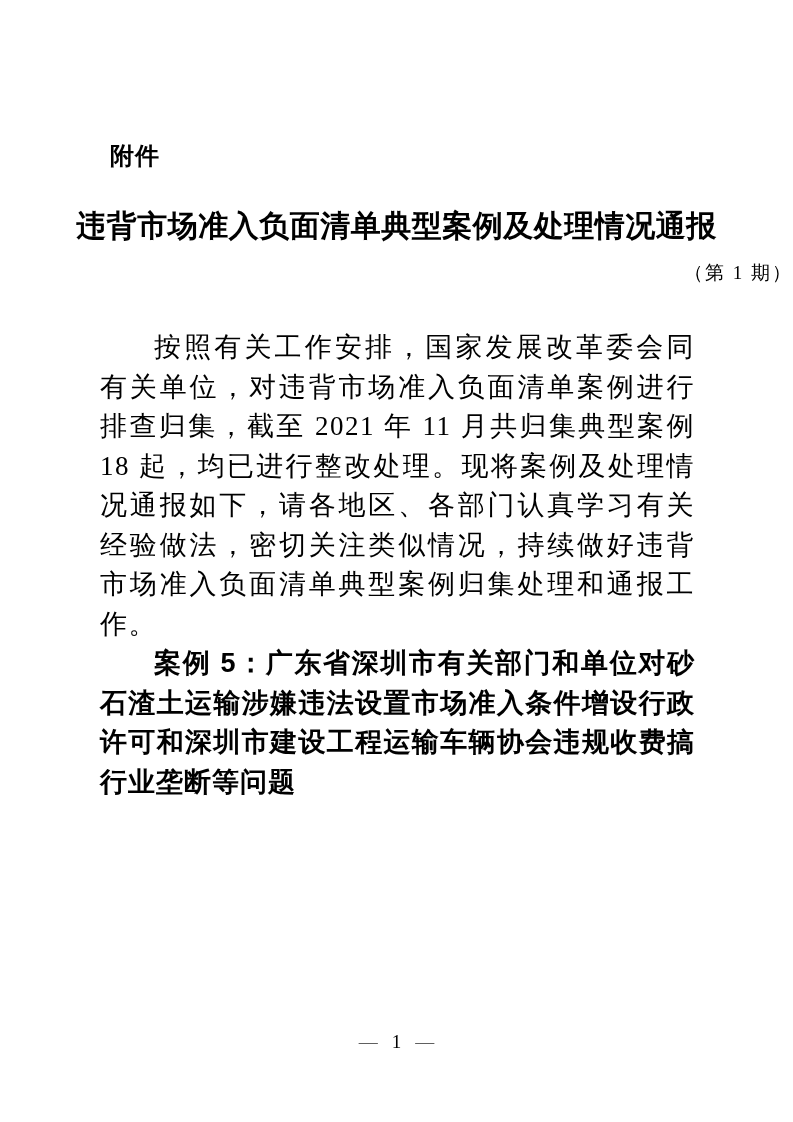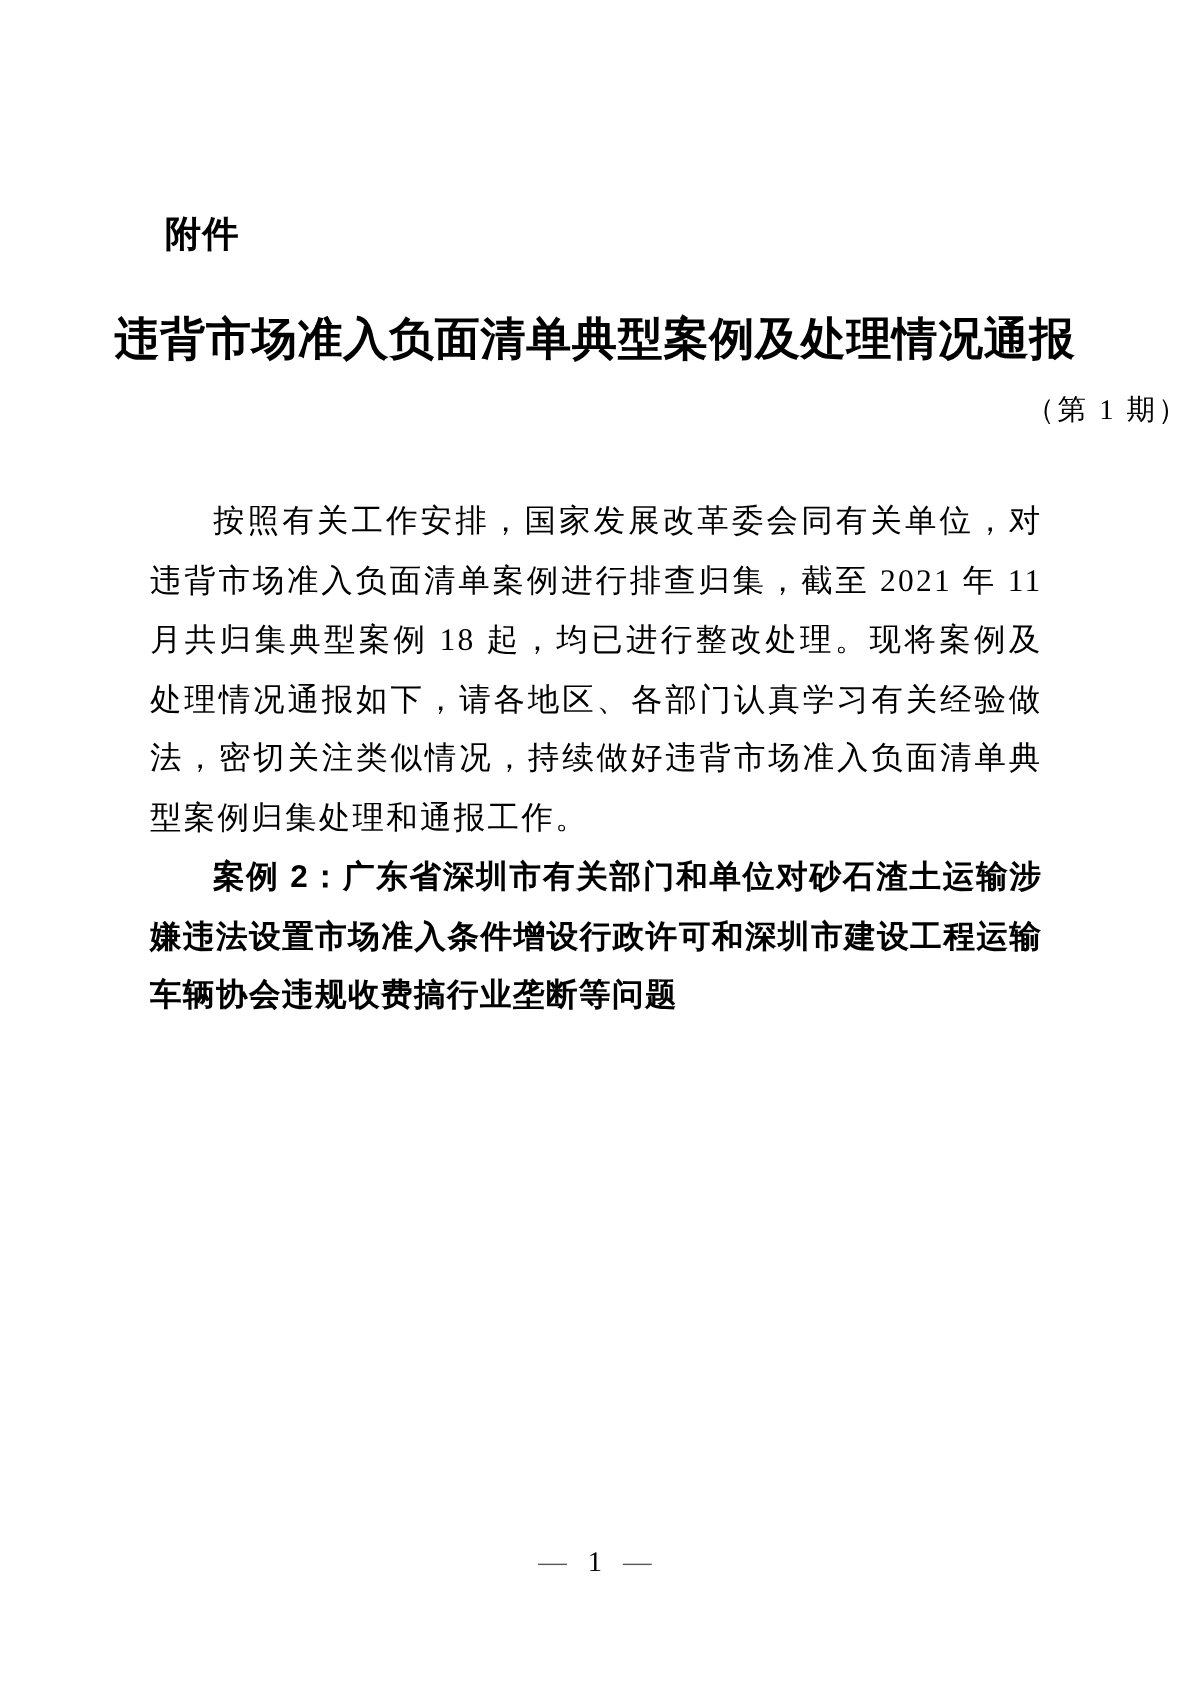--- a/index.html
+++ b/index.html
@@ -49,21 +49,21 @@
     text-align: right;
     font-size: 19px;
     letter-spacing: 2px;
     margin-left: 22px;
   }
   .body-text {
     position: absolute;
     left: 100px;
     top: 328px;
     width: 595px;
-    font-size: 21px;
+    font-size: 27px;
     line-height: 39.5px;
     letter-spacing: 1.5px;
     text-align: justify;
     text-justify: inter-ideograph;
   }
   .para {
     margin: 0;
     text-indent: 2em;
   }
   .case-heading {
@@ -93,20 +93,20 @@
 <div class="page">
 
   <div class="attachment">附件</div>
 
   <h1 class="title">违背市场准入负面清单典型案例及处理情况通报</h1>
 
   <div class="issue">（第 1 期）</div>
 
   <div class="body-text">
     <p class="para">按照有关工作安排，国家发展改革委会同有关单位，对违背市场准入负面清单案例进行排查归集，截至 2021 年 11 月共归集典型案例 18 起，均已进行整改处理。现将案例及处理情况通报如下，请各地区、各部门认真学习有关经验做法，密切关注类似情况，持续做好违背市场准入负面清单典型案例归集处理和通报工作。</p>
-    <p class="para case-heading">案例 2：广东省深圳市有关部门和单位对砂石渣土运输涉嫌违法设置市场准入条件增设行政许可和深圳市建设工程运输车辆协会违规收费搞行业垄断等问题</p>
+    <p class="para case-heading">案例 5：广东省深圳市有关部门和单位对砂石渣土运输涉嫌违法设置市场准入条件增设行政许可和深圳市建设工程运输车辆协会违规收费搞行业垄断等问题</p>
   </div>
 
   <div class="footer">
     <span class="dash">—</span><span class="num">1</span><span class="dash">—</span>
   </div>
 
 </div>
 
 </body></html>

